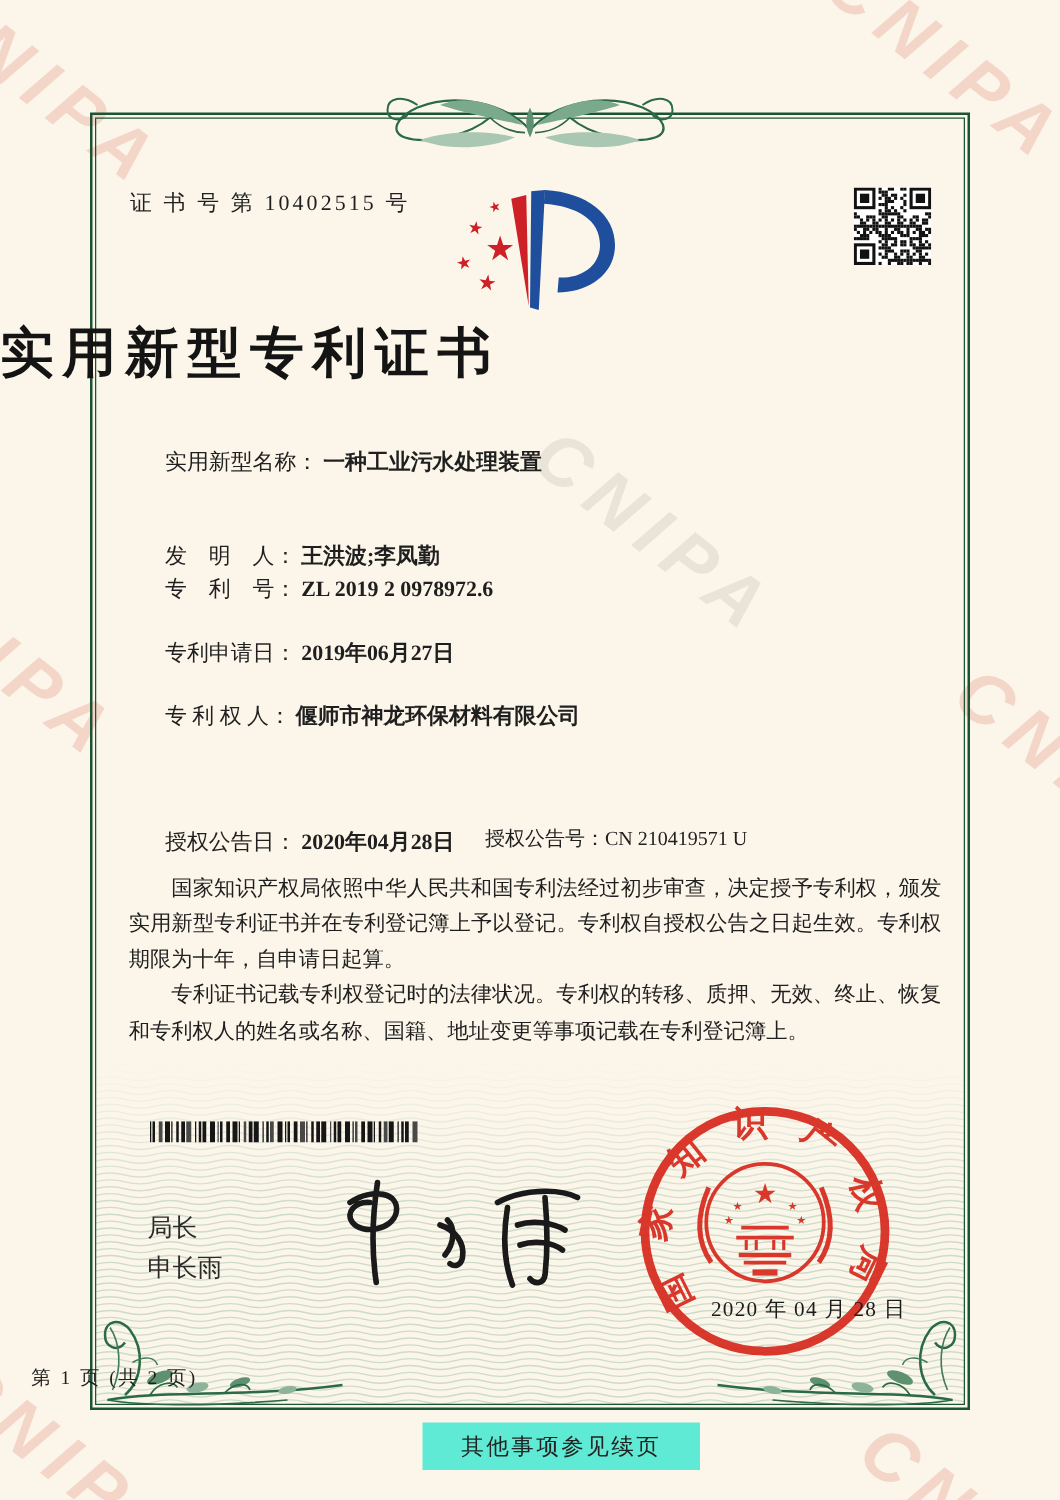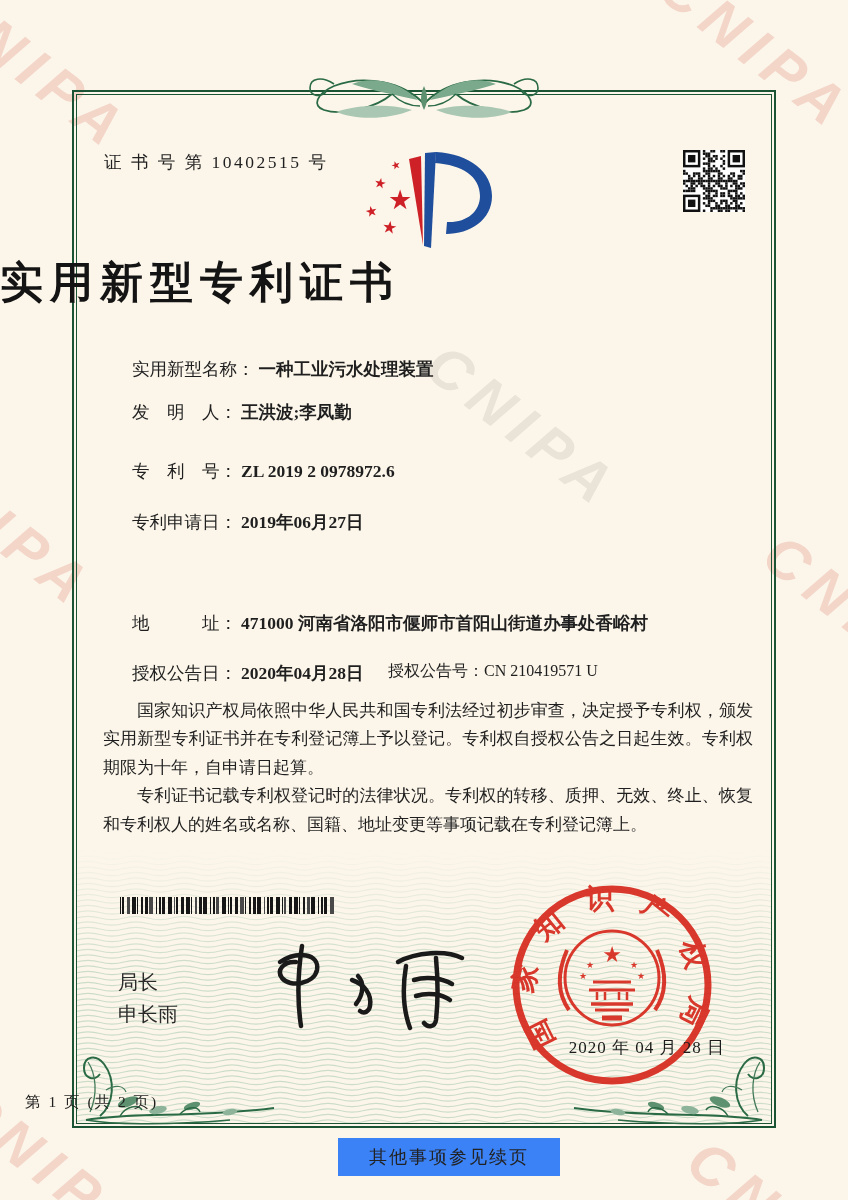--- a/index.html
+++ b/index.html
@@ -41,21 +41,21 @@
                 font-family:"Liberation Sans","DejaVu Sans",sans-serif;color:#2a2a2a;}
   .signer-name{position:absolute;left:118px;top:1001px;font-size:20px;
                font-family:"Liberation Sans","DejaVu Sans",sans-serif;color:#2a2a2a;}
   .signature{position:absolute;left:240px;top:928px;}
   
   .seal-svg{position:absolute;left:505px;top:878px;}
   .seal-date{position:absolute;left:500px;top:1036px;width:225px;text-align:right;
              font-size:17px;letter-spacing:1px;color:#1c1c1c;}
   
   .page-info{position:absolute;left:0;top:1092px;width:830px;text-align:left;font-size:15.5px;letter-spacing:2px;padding-left:25px;}
-  .cont-box{position:absolute;left:338px;top:1138px;width:222px;height:38px;background:#3b82f6;
+  .cont-box{position:absolute;left:338px;top:1138px;width:222px;height:38px;background:#5eead4;
             display:flex;align-items:center;justify-content:center;font-size:18px;letter-spacing:2px;color:#222;}
   svg{display:block;}
 </style>
 </head>
 <body>
 
 <div class="page">
 
   <span class="wm wm-pink" style="left:-35px;top:-28px;">CNIPA</span>
   <span class="wm wm-pink" style="left:688px;top:-48px;">CNIPA</span>
@@ -408,31 +408,31 @@
       <rect x="18" y="24" width="1" height="1" fill="#111"></rect>
       <rect x="21" y="24" width="1" height="1" fill="#111"></rect>
       <rect x="24" y="24" width="1" height="1" fill="#111"></rect>
     </svg>
 
   <div class="title">实用新型专利证书</div>
 
   <div class="row" style="top:357px;">
     <span class="lbl">实用新型名称：</span><span class="val">一种工业污水处理装置</span>
   </div>
-  <div class="row" style="top:400px;">
+  <div class="row" style="top:432px;">
     <span class="lbl">发　明　人：</span><span class="val">王洪波;李凤勤</span>
   </div>
   <div class="row" style="top:459px;">
     <span class="lbl">专　利　号：</span><span class="val">ZL 2019 2 0978972.6</span>
   </div>
   <div class="row" style="top:510px;">
     <span class="lbl">专利申请日：</span><span class="val">2019年06月27日</span>
   </div>
-  <div class="row" style="top:611px;">
-    <span class="lbl">地　　　址：</span><span class="val">471000 河南省洛阳市偃师市首阳山街道办事处香峪村</span>
+  <div class="row" style="top:560px;">
+    <span class="lbl">专 利 权 人：</span><span class="val">偃师市神龙环保材料有限公司</span>
   </div>
   <div class="row" style="top:661px;">
     <span class="lbl">授权公告日：</span><span class="val">2020年04月28日</span>
   </div>
   <div class="row2" style="top:661px;">
     <span class="lbl">授权公告号：</span><span class="val">CN 210419571 U</span>
   </div>
 
   <div class="body-text">
     <p>国家知识产权局依照中华人民共和国专利法经过初步审查，决定授予专利权，颁发实用新型专利证书并在专利登记簿上予以登记。专利权自授权公告之日起生效。专利权期限为十年，自申请日起算。</p>

